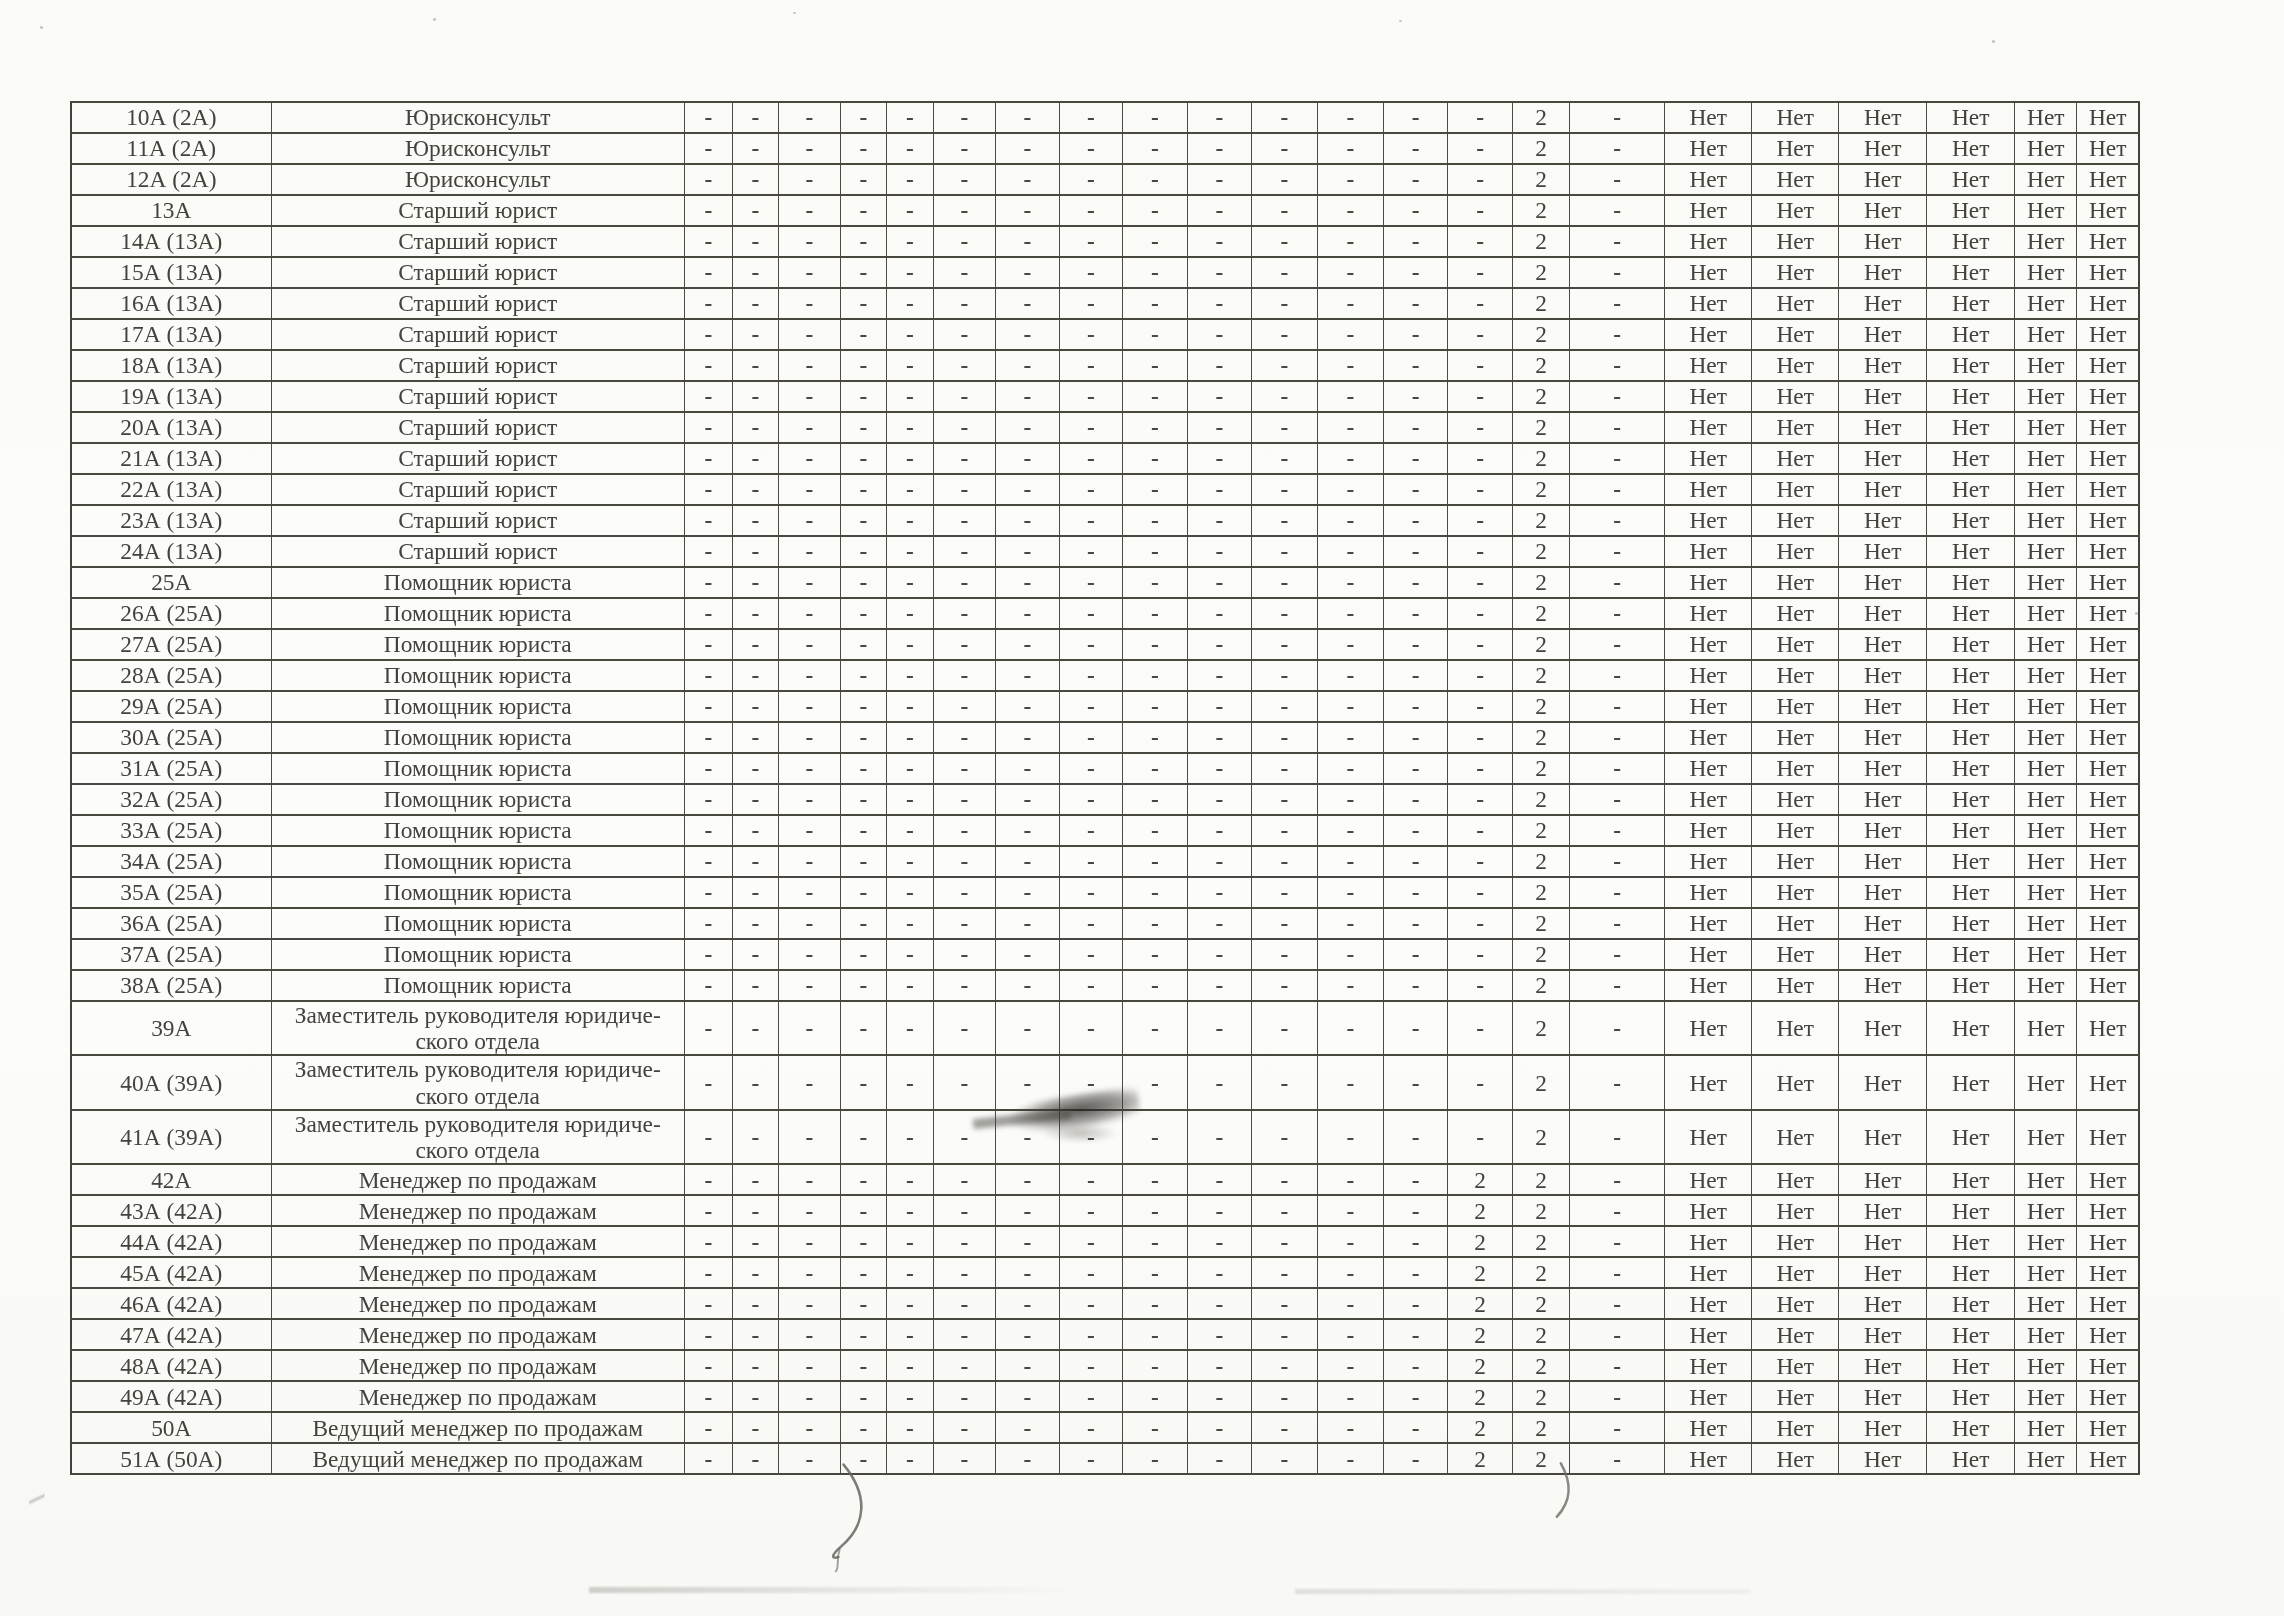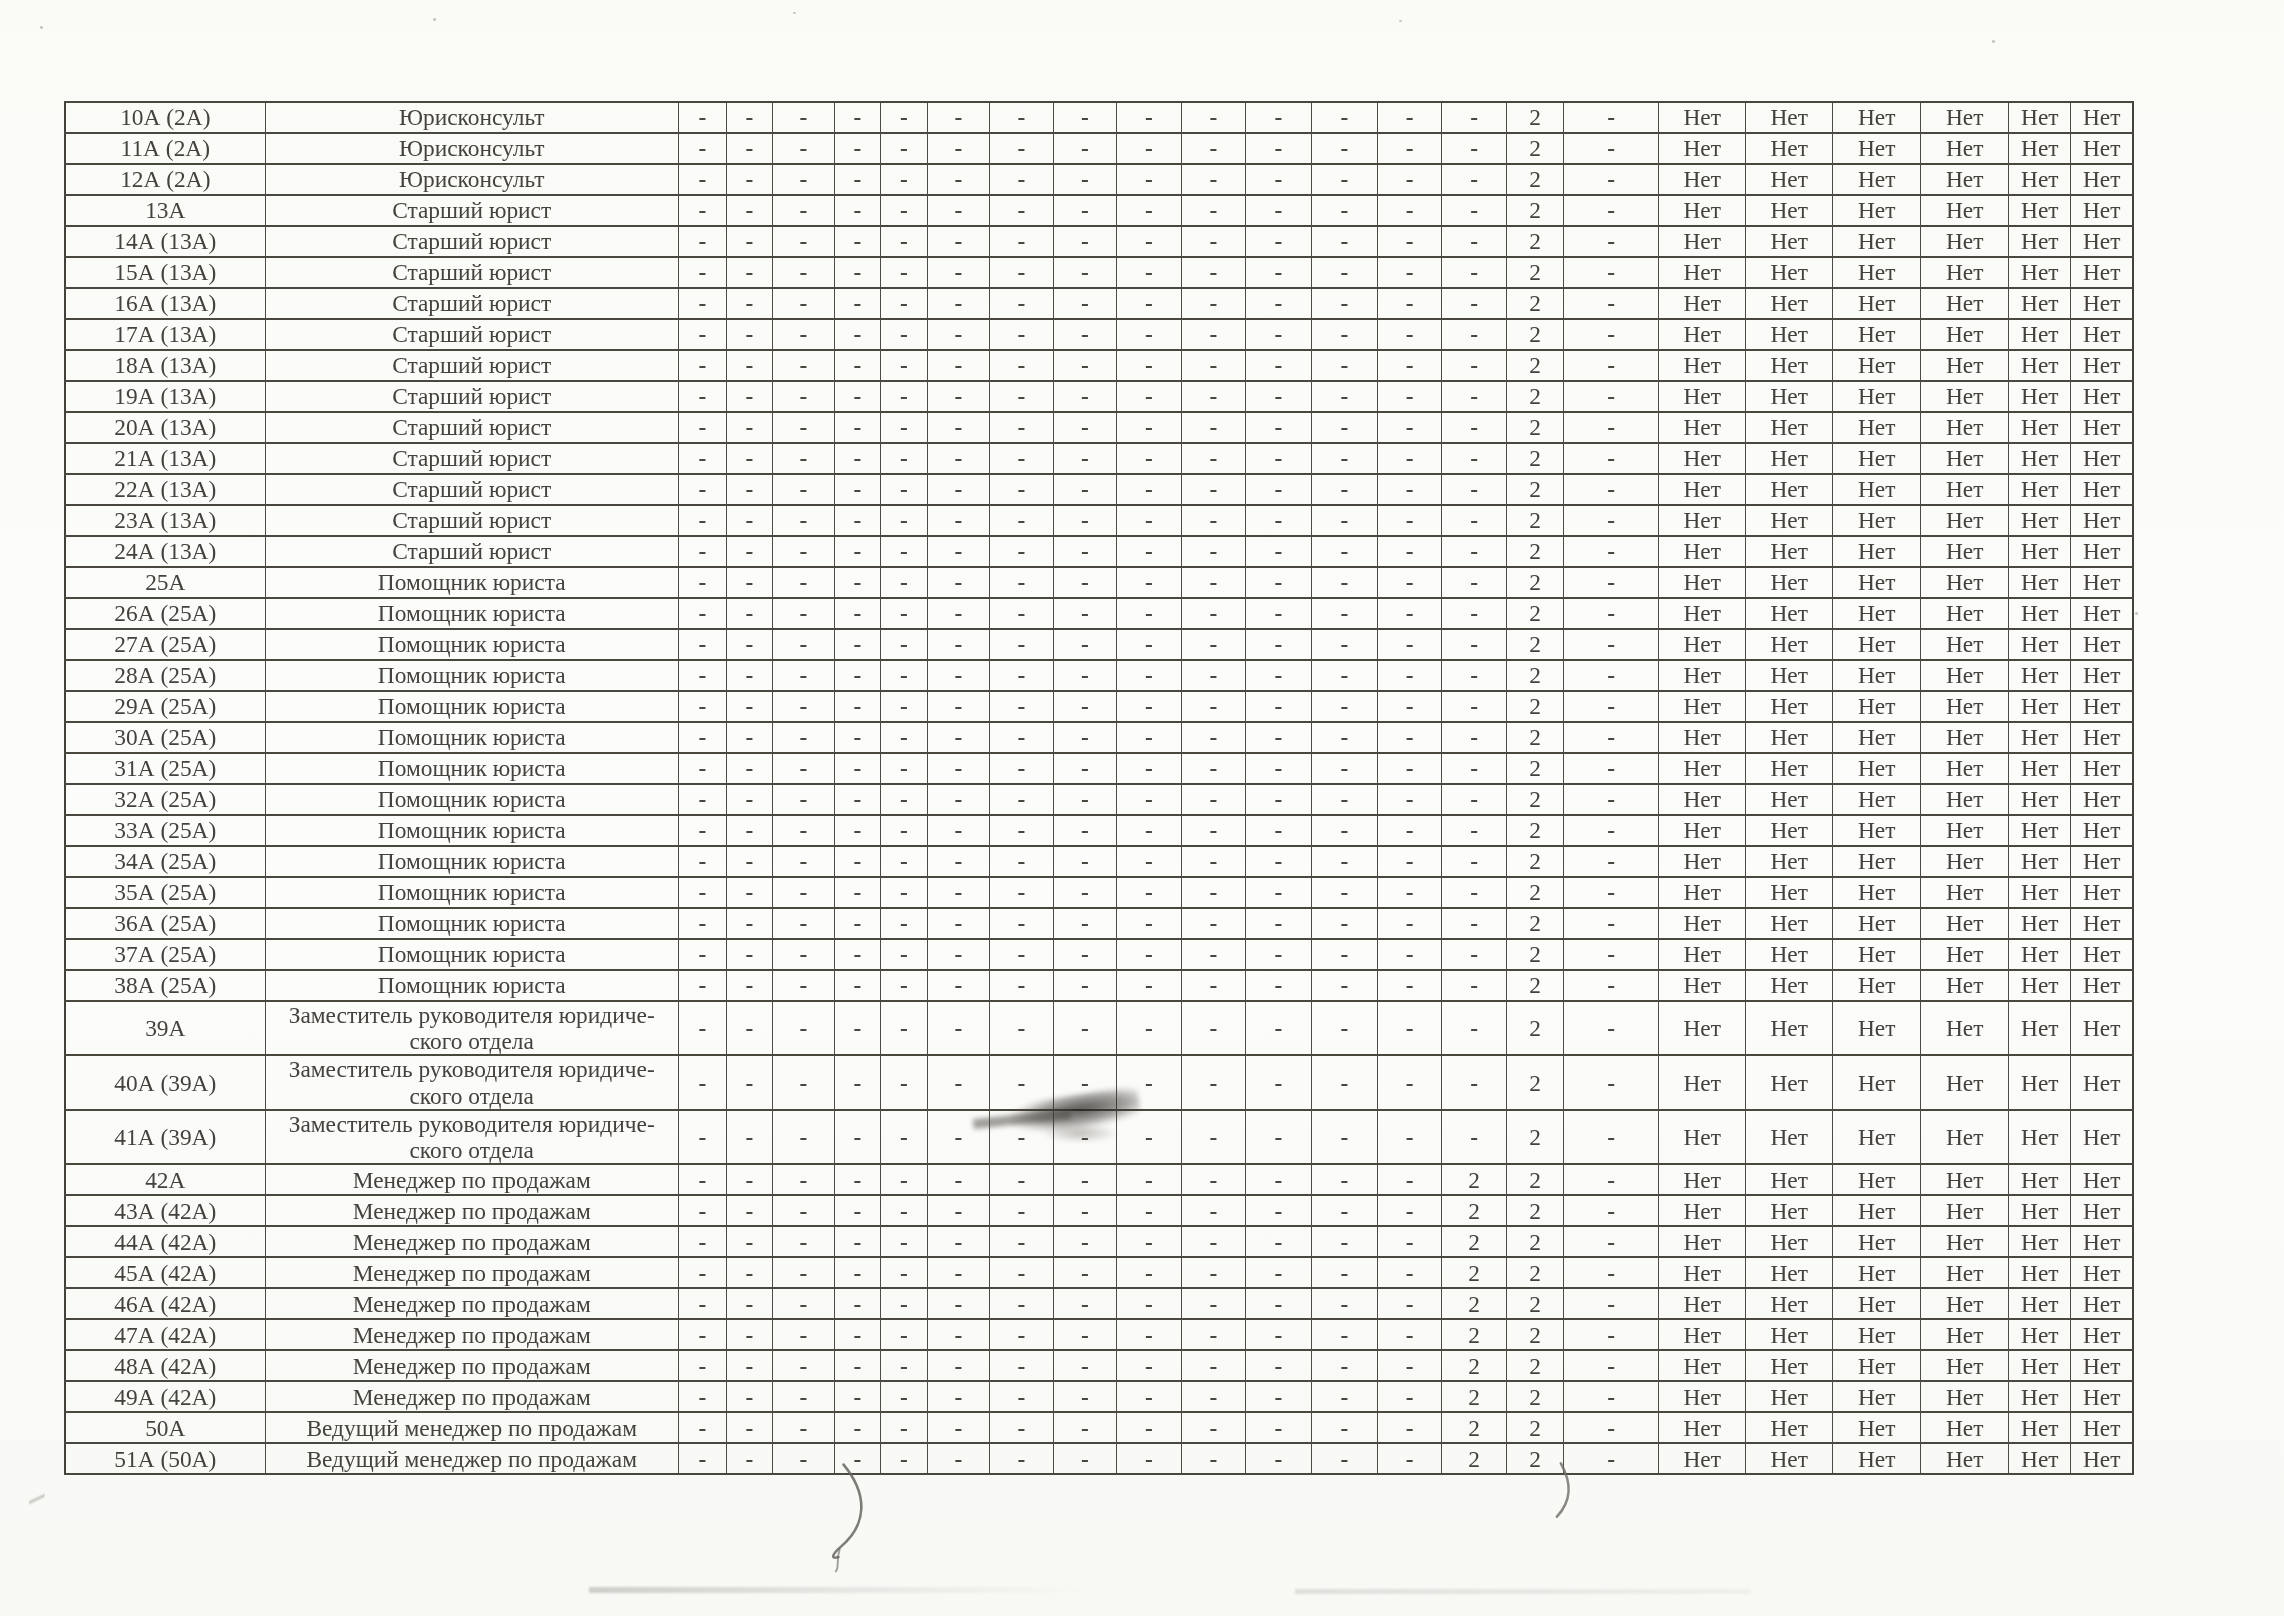--- a/index.html
+++ b/index.html
@@ -5,21 +5,21 @@
   html,body{margin:0;padding:0;}
   body{
     width:2284px;height:1617px;
     background:#fbfbf8;
     font-family:"Liberation Serif","DejaVu Serif",serif;
     overflow:hidden;
   }
   .page{position:relative;width:2284px;height:1617px;background:
     linear-gradient(180deg,#fafaf7 0%,#fcfcfa 55%,#f8f8f5 100%);}
   table.staff{
-    position:absolute;left:64px;top:101px;
+    position:absolute;left:70px;top:101px;
     width:2070px;
     border-collapse:collapse;table-layout:fixed;
     border:2.6px solid #44413b;
     filter:blur(0.3px);
     color:#45423d;
   }
   table.staff td{
     border-left:1.3px solid #4e4b45;
     border-right:1.3px solid #4e4b45;
     border-top:2px solid #4a473f;

